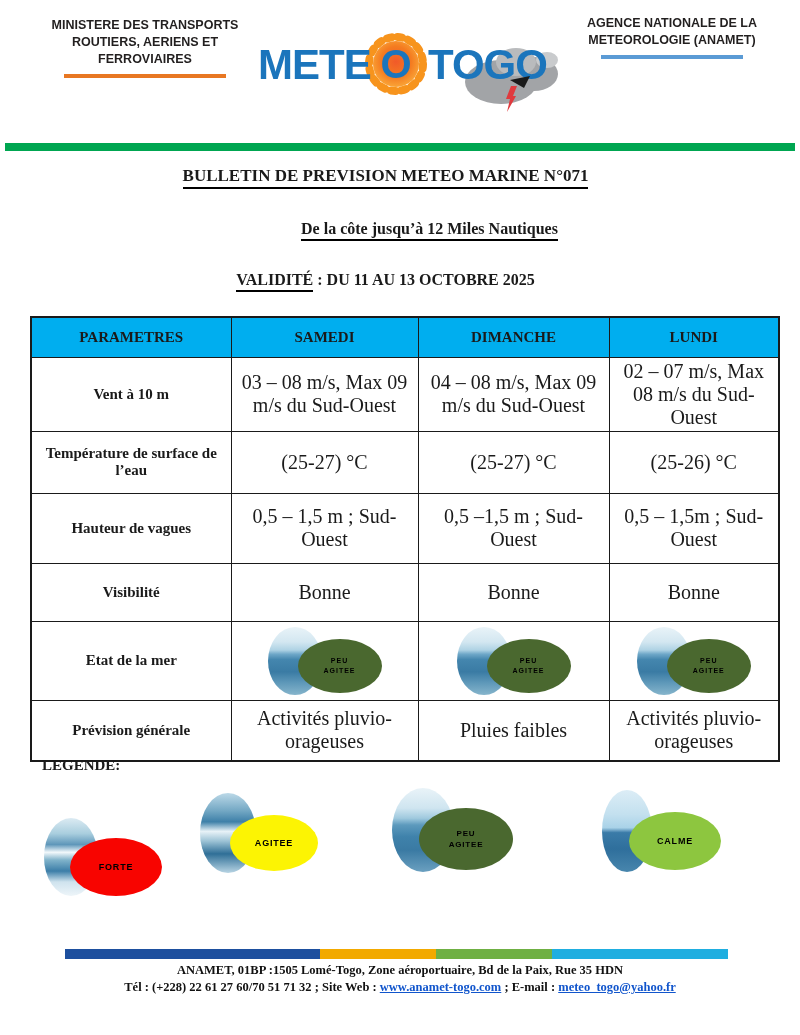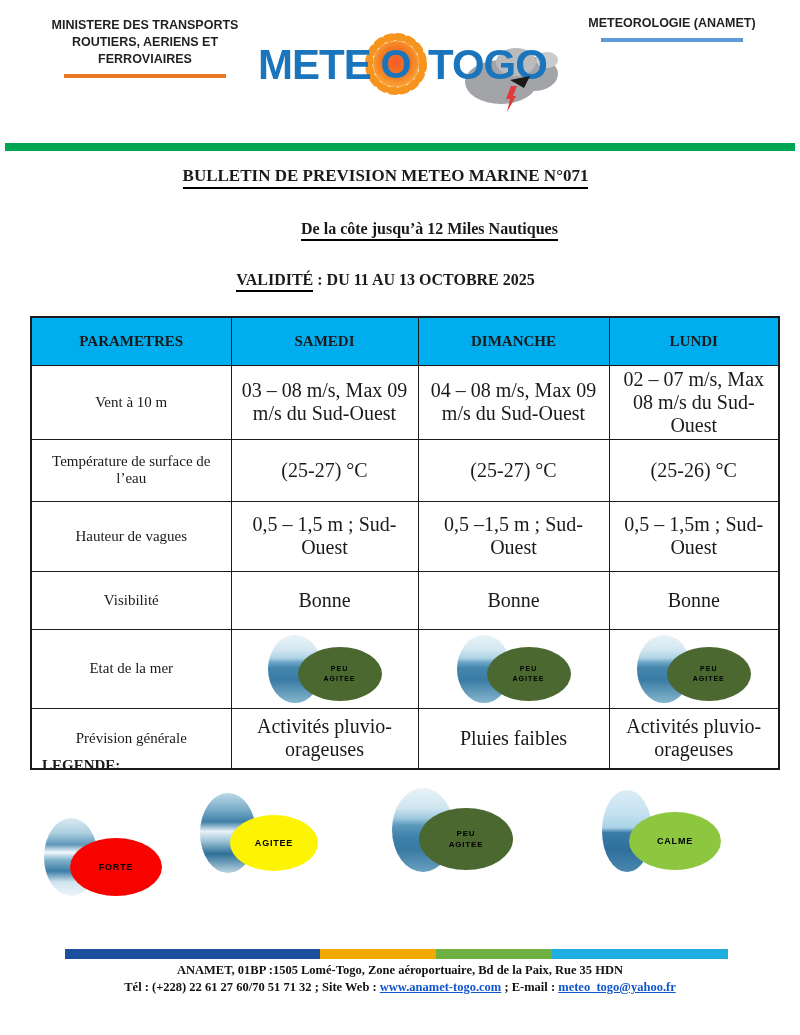--- a/index.html
+++ b/index.html
@@ -33,23 +33,23 @@
   
   .marine-table {
     position:absolute; top:316px; left:30px; width:748px;
     border-collapse:collapse; table-layout:fixed; border:2px solid #1a1a1a;
   }
   .marine-table th, .marine-table td {
     border:1px solid #1a1a1a; text-align:center; vertical-align:middle;
     padding:2px 6px; overflow:hidden;
   }
   .marine-table th { font-size:15px; font-weight:bold; }
-  .param-cell { font-size:15px; font-weight:normal; }
+  .param-cell { font-size:15px; font-weight:bold; }
   .val-cell   { font-size:20px; font-weight:normal;margin-left:28px; }
-  tr.r-head  { height:48px;border-radius:18px; }
+  tr.r-head  { height:40px;border-radius:18px; }
   tr.r-vent  { height:43px; }
   tr.r-temp  { height:62px; }
   tr.r-haut  { height:70px; }
   tr.r-visi  { height:58px; }
   tr.r-etat  { height:79px; }
   tr.r-prev  { height:61px; }
 
   
   .sea-combo { position:relative; width:118px; height:72px; margin:0 auto; }
   .sea-photo {
@@ -130,20 +130,21 @@
     <text x="0" y="57" font-family="Liberation Sans, sans-serif" font-size="42" font-weight="bold" fill="#1B75BC" letter-spacing="-1">METE</text>
     <text x="138" y="56" text-anchor="middle" font-family="Liberation Sans, sans-serif" font-size="40" font-weight="bold" fill="#1B75BC">O</text>
     <text x="170" y="57" font-family="Liberation Sans, sans-serif" font-size="42" font-weight="bold" fill="#1B75BC" letter-spacing="-1">TOGO</text>
 
     <polygon points="252,58 272,54 266,66" fill="#1a1a1a"></polygon>
     <polygon points="253,64 259,64 255,74 258,74 249,90 252,77 248,77" fill="#E03A3E"></polygon>
   </svg>
 </div>
 
 <div class="org org-right">
+  <div>AGENCE NATIONALE DE LA</div>
   <div>METEOROLOGIE (ANAMET)</div>
   <div class="org-underline" style="background-color: rgb(91, 155, 213);"></div>
 </div>
 
 <div class="green-bar" style="background-color: rgb(0, 166, 81);"></div>
 
 <div class="doc-title title-bulletin">
   <span class="u">BULLETIN DE PREVISION METEO MARINE N°071</span>
 </div>
 <div class="doc-title title-zone">

